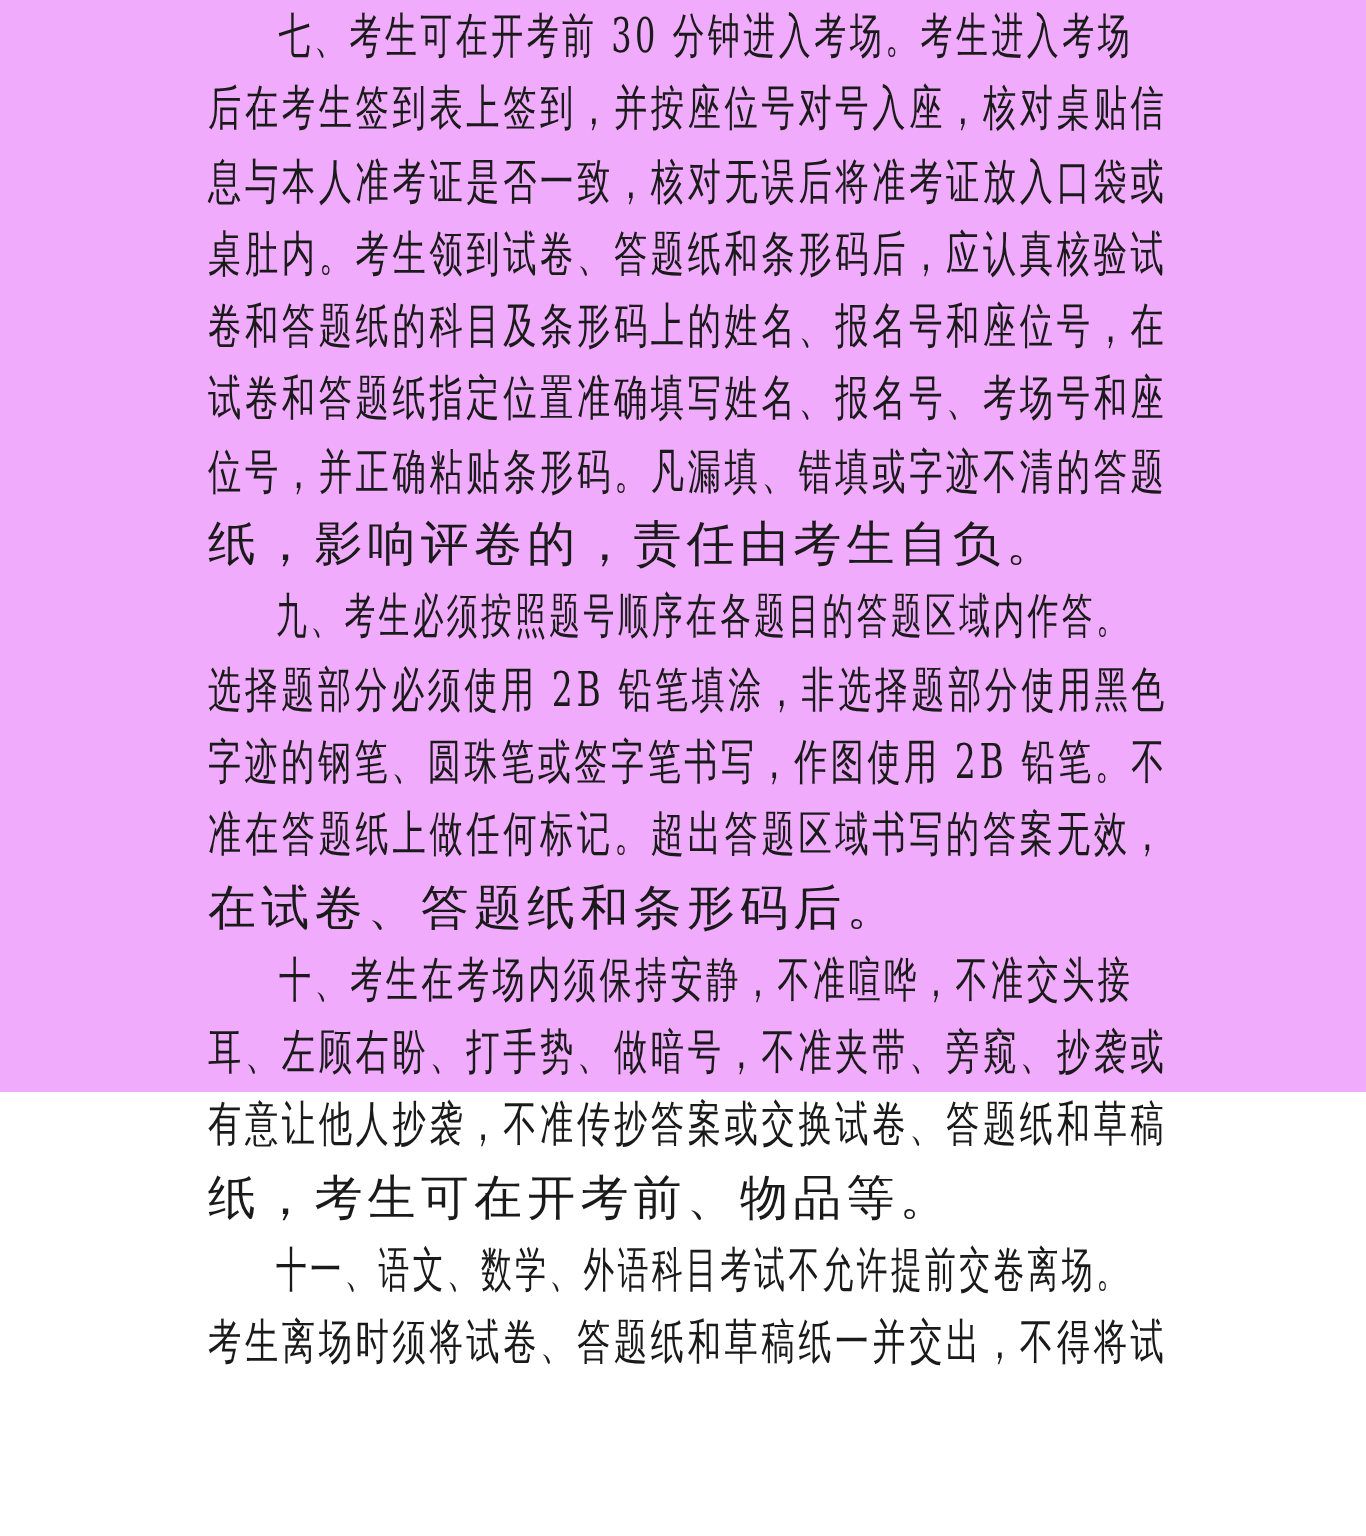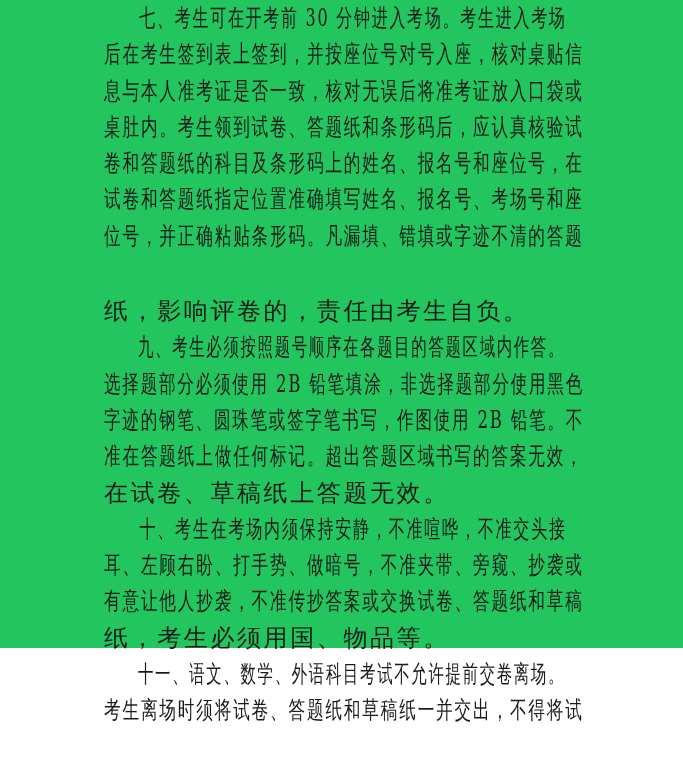--- a/index.html
+++ b/index.html
@@ -1,19 +1,19 @@
 <!DOCTYPE html>
 <html><head>
 <meta charset="utf-8">
 <style>
   html, body { margin: 0; padding: 0; background: #ffffff; }
   body { width: 683px; height: 768px; overflow: hidden; position: relative; }
   .page {
-    position: absolute; left: 0; top: 0; width: 683px; height: 648px;
-    background: #22c55e;
+    position: absolute; left: 0; top: 0; width: 683px; height: 546px;
+    background: #f0abfc;
   }
   .text-block {
     position: absolute; left: 104px; top: 0px; width: 484px;
     font-family: "DejaVu Serif", "Liberation Serif", serif;
     color: #1a1a1a;
   }
   .line {
     height: 36.3px; line-height: 36.3px;
     font-size: 24px;
     white-space: nowrap;
@@ -28,33 +28,33 @@
 <div class="page">
   <div class="text-block" id="text-block">
       <div>
         <div class="line indent" style="display: block; transform: scaleX(0.666147);">七、考生可在开考前 30 分钟进入考场。考生进入考场</div>
         <div class="line" style="display: block; transform: scaleX(0.693642);">后在考生签到表上签到，并按座位号对号入座，核对桌贴信</div>
         <div class="line" style="display: block; transform: scaleX(0.693642);">息与本人准考证是否一致，核对无误后将准考证放入口袋或</div>
         <div class="line" style="display: block; transform: scaleX(0.693642);">桌肚内。考生领到试卷、答题纸和条形码后，应认真核验试</div>
         <div class="line" style="display: block; transform: scaleX(0.693642);">卷和答题纸的科目及条形码上的姓名、报名号和座位号，在</div>
         <div class="line" style="display: block; transform: scaleX(0.693642);">试卷和答题纸指定位置准确填写姓名、报名号、考场号和座</div>
         <div class="line" style="display: block; transform: scaleX(0.693642);">位号，并正确粘贴条形码。凡漏填、错填或字迹不清的答题</div>
-        <div class="line" style="display: block; margin-top: 39px;">纸，影响评卷的，责任由考生自负。</div>
+        <div class="line" style="display: block;">纸，影响评卷的，责任由考生自负。</div>
       </div>
       <div>
         <div class="line indent" style="display: block; transform: scaleX(0.642105);">九、考生必须按照题号顺序在各题目的答题区域内作答。</div>
         <div class="line" style="display: block; transform: scaleX(0.688666);">选择题部分必须使用 2B 铅笔填涂，非选择题部分使用黑色</div>
         <div class="line" style="display: block; transform: scaleX(0.688666);">字迹的钢笔、圆珠笔或签字笔书写，作图使用 2B 铅笔。不</div>
         <div class="line" style="display: block; transform: scaleX(0.693642);">准在答题纸上做任何标记。超出答题区域书写的答案无效，</div>
-        <div class="line" style="display: block;">在试卷、草稿纸上答题无效。</div>
+        <div class="line" style="display: block;">在试卷、答题纸和条形码后。</div>
       </div>
       <div>
         <div class="line indent" style="display: block; transform: scaleX(0.669279);">十、考生在考场内须保持安静，不准喧哗，不准交头接</div>
         <div class="line" style="display: block; transform: scaleX(0.693642);">耳、左顾右盼、打手势、做暗号，不准夹带、旁窥、抄袭或</div>
         <div class="line" style="display: block; transform: scaleX(0.693642);">有意让他人抄袭，不准传抄答案或交换试卷、答题纸和草稿</div>
-        <div class="line" style="display: block;">纸，考生必须用国、物品等。</div>
+        <div class="line" style="display: block;">纸，考生可在开考前、物品等。</div>
       </div>
       <div>
         <div class="line indent" style="display: block; transform: scaleX(0.642105);">十一、语文、数学、外语科目考试不允许提前交卷离场。</div>
         <div class="line" style="display: block; transform: scaleX(0.693642);">考生离场时须将试卷、答题纸和草稿纸一并交出，不得将试</div>
       </div>
     </div>
 </div>
 
 </body></html>

